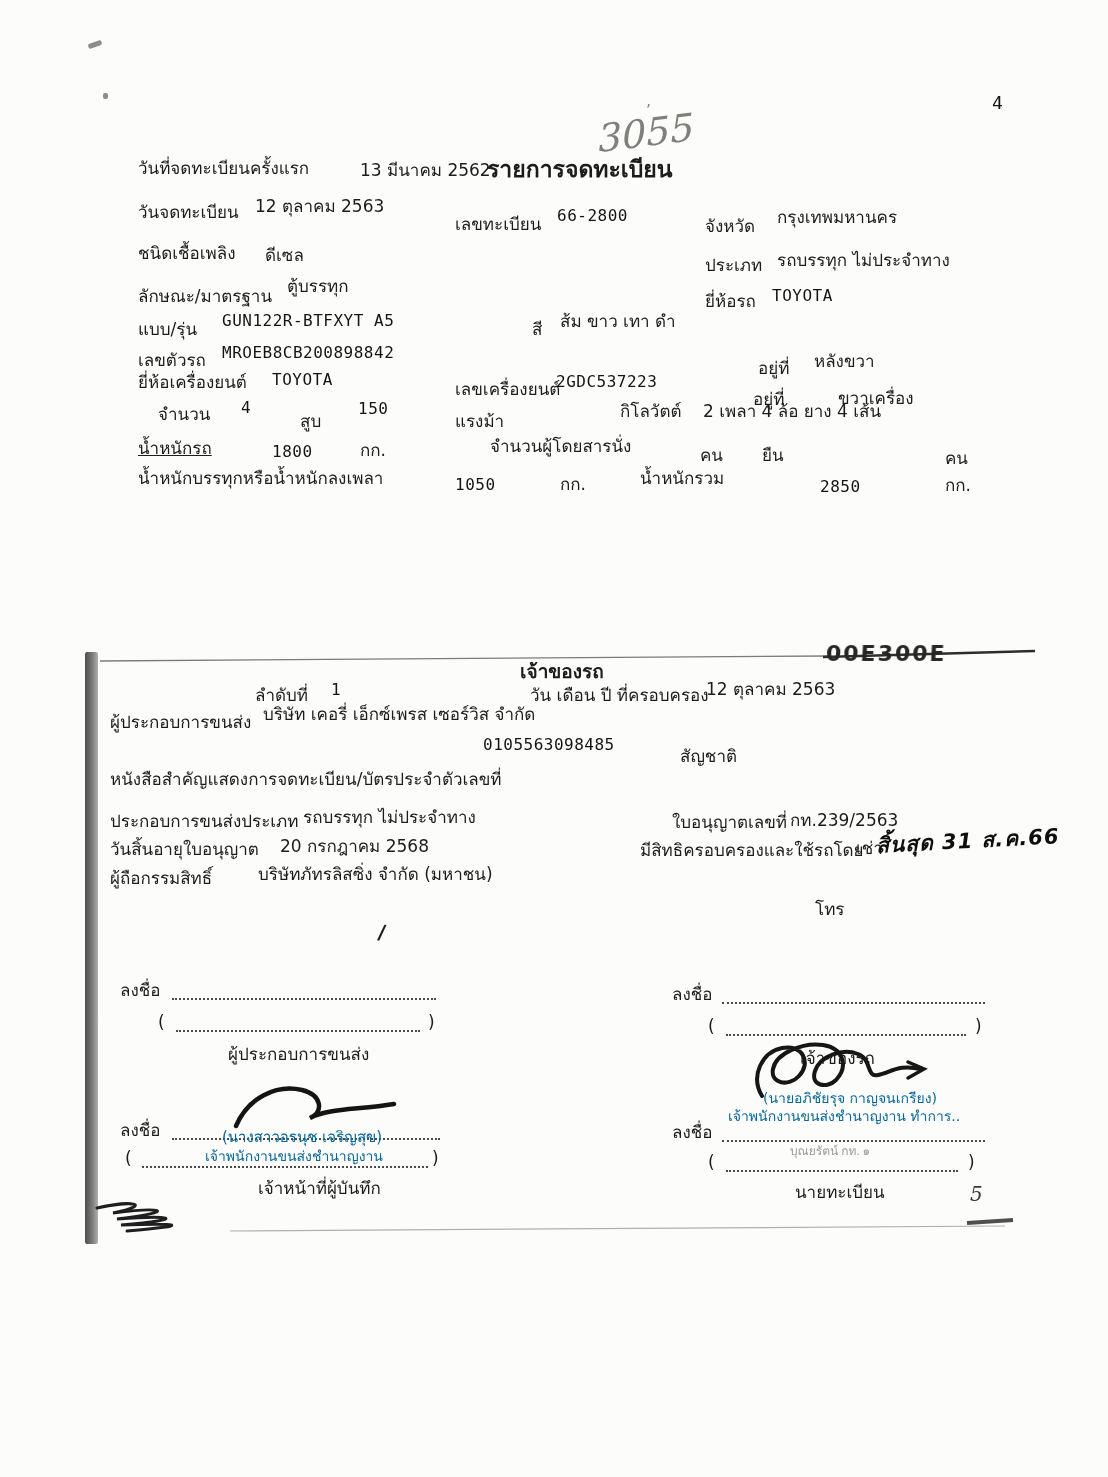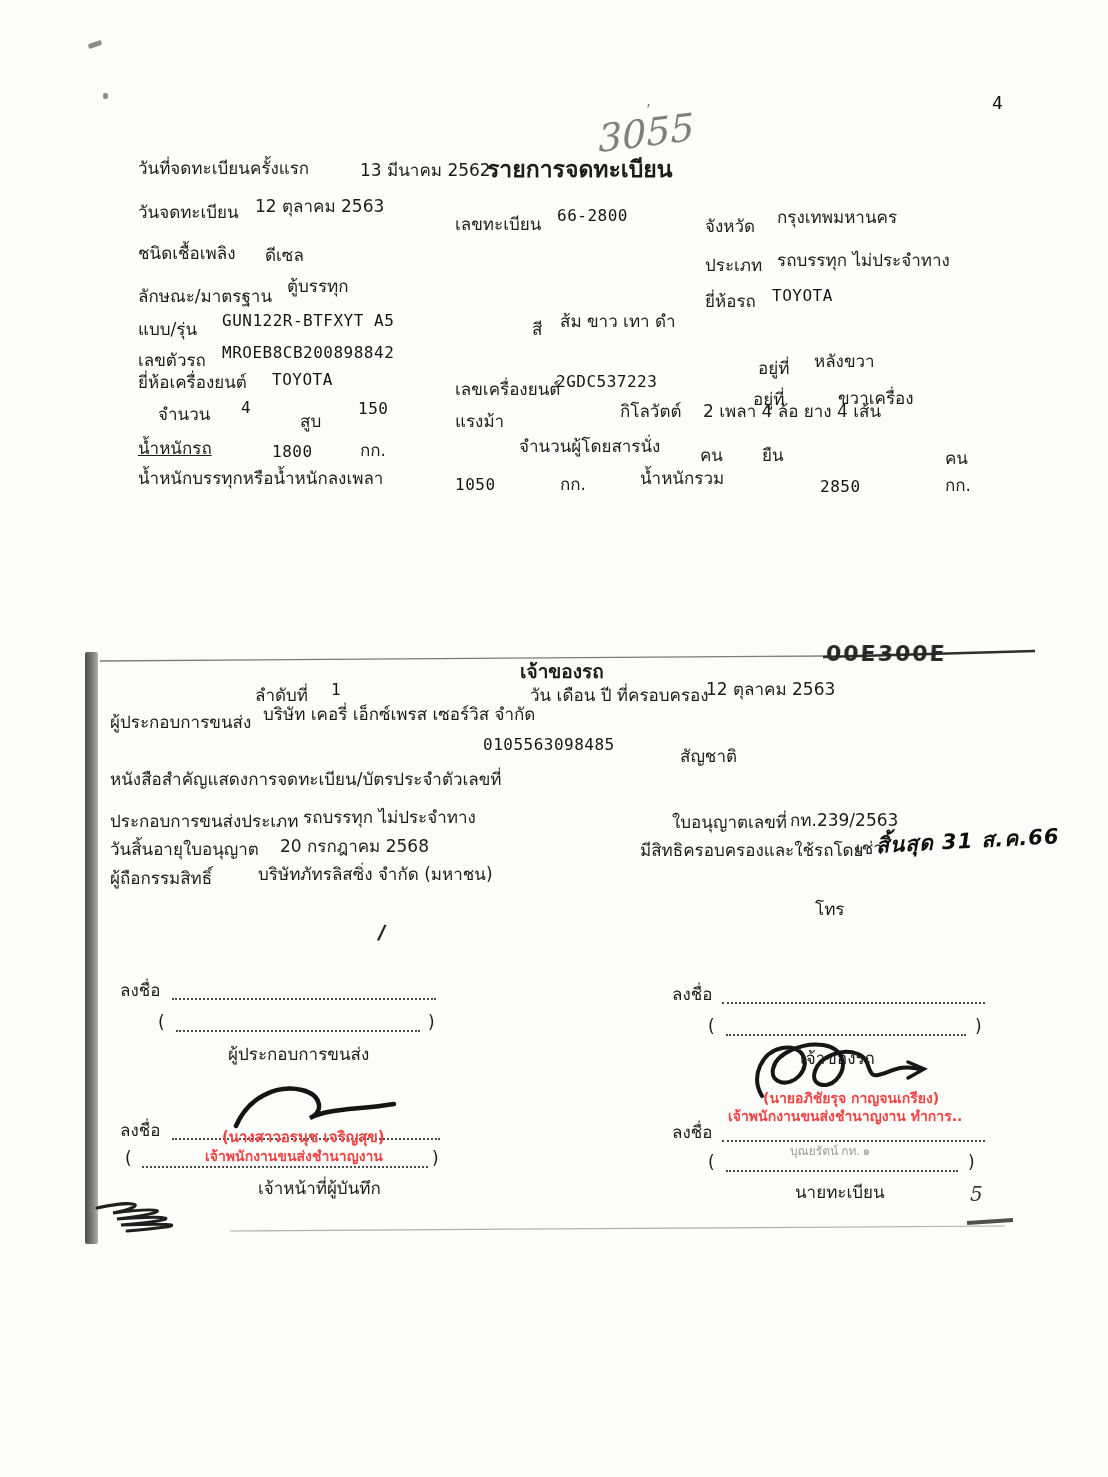--- a/index.html
+++ b/index.html
@@ -3,21 +3,21 @@
 <meta charset="utf-8">
 <style>
   html,body{margin:0;padding:0;background:#e9e9e9;}
   .paper{position:relative;width:1108px;height:1477px;background:#fcfcfa;overflow:hidden;
          font-family:"DejaVu Sans",sans-serif;}
   .t{position:absolute;white-space:nowrap;font-size:17px;color:#1c1c1c;line-height:1.25;}
   .m{font-family:"DejaVu Sans Mono",monospace;font-size:16px;letter-spacing:.5px;color:#141414;}
   .b{font-weight:bold;}
   .sm{font-size:14px;}
   .dots{position:absolute;height:2px;border-bottom:2px dotted #4a4a4a;}
-  .stamp{color:#ef4444;font-weight:bold;filter:blur(.45px);}
+  .stamp{color:#0369a1;font-weight:normal;filter:blur(.45px);}
   .faint{color:#9a9a96;filter:blur(.7px);font-size:12px;font-family:Liberation Serif, serif;}
   .hw{font-family:"DejaVu Serif",serif;font-style:italic;}
   .band{position:absolute;left:85px;top:652px;width:13px;height:592px;
         background:linear-gradient(to right,#2f2f2f,#6b6b6b 60%,#a5a5a0);opacity:.85;border-radius:2px;}
   .speck{position:absolute;background:#8c8c88;border-radius:2px;}
   svg{position:absolute;overflow:visible;}
 </style>
 </head>
 <body>
 
@@ -73,21 +73,21 @@
   <span class="t m" style="left:241px;top:398px;">4</span>
   <span class="t" style="left:300px;top:411px;">สูบ</span>
   <span class="t m" style="left:358px;top:399px;">150</span>
   <span class="t" style="left:455px;top:411px;">แรงม้า</span>
   <span class="t" style="left:620px;top:401px;">กิโลวัตต์</span>
   <span class="t" style="left:703px;top:401px;">2 เพลา 4 ล้อ ยาง 4 เส้น</span>
 
   <span class="t" style="left:138px;top:438px;text-decoration:underline;">น้ำหนักรถ</span>
   <span class="t m" style="left:272px;top:442px;">1800</span>
   <span class="t" style="left:360px;top:440px;">กก.</span>
-  <span class="t" style="left:490px;top:436px;margin-left:29px;">จำนวนผู้โดยสารนั่ง</span>
+  <span class="t" style="left:490px;top:436px;">จำนวนผู้โดยสารนั่ง</span>
   <span class="t" style="left:700px;top:445px;">คน</span>
   <span class="t" style="left:762px;top:445px;">ยืน</span>
   <span class="t" style="left:945px;top:448px;">คน</span>
 
   <span class="t" style="left:138px;top:468px;">น้ำหนักบรรทุกหรือน้ำหนักลงเพลา</span>
   <span class="t m" style="left:455px;top:475px;">1050</span>
   <span class="t" style="left:560px;top:474px;">กก.</span>
   <span class="t" style="left:640px;top:468px;">น้ำหนักรวม</span>
   <span class="t m" style="left:820px;top:477px;">2850</span>
   <span class="t" style="left:945px;top:475px;">กก.</span>

